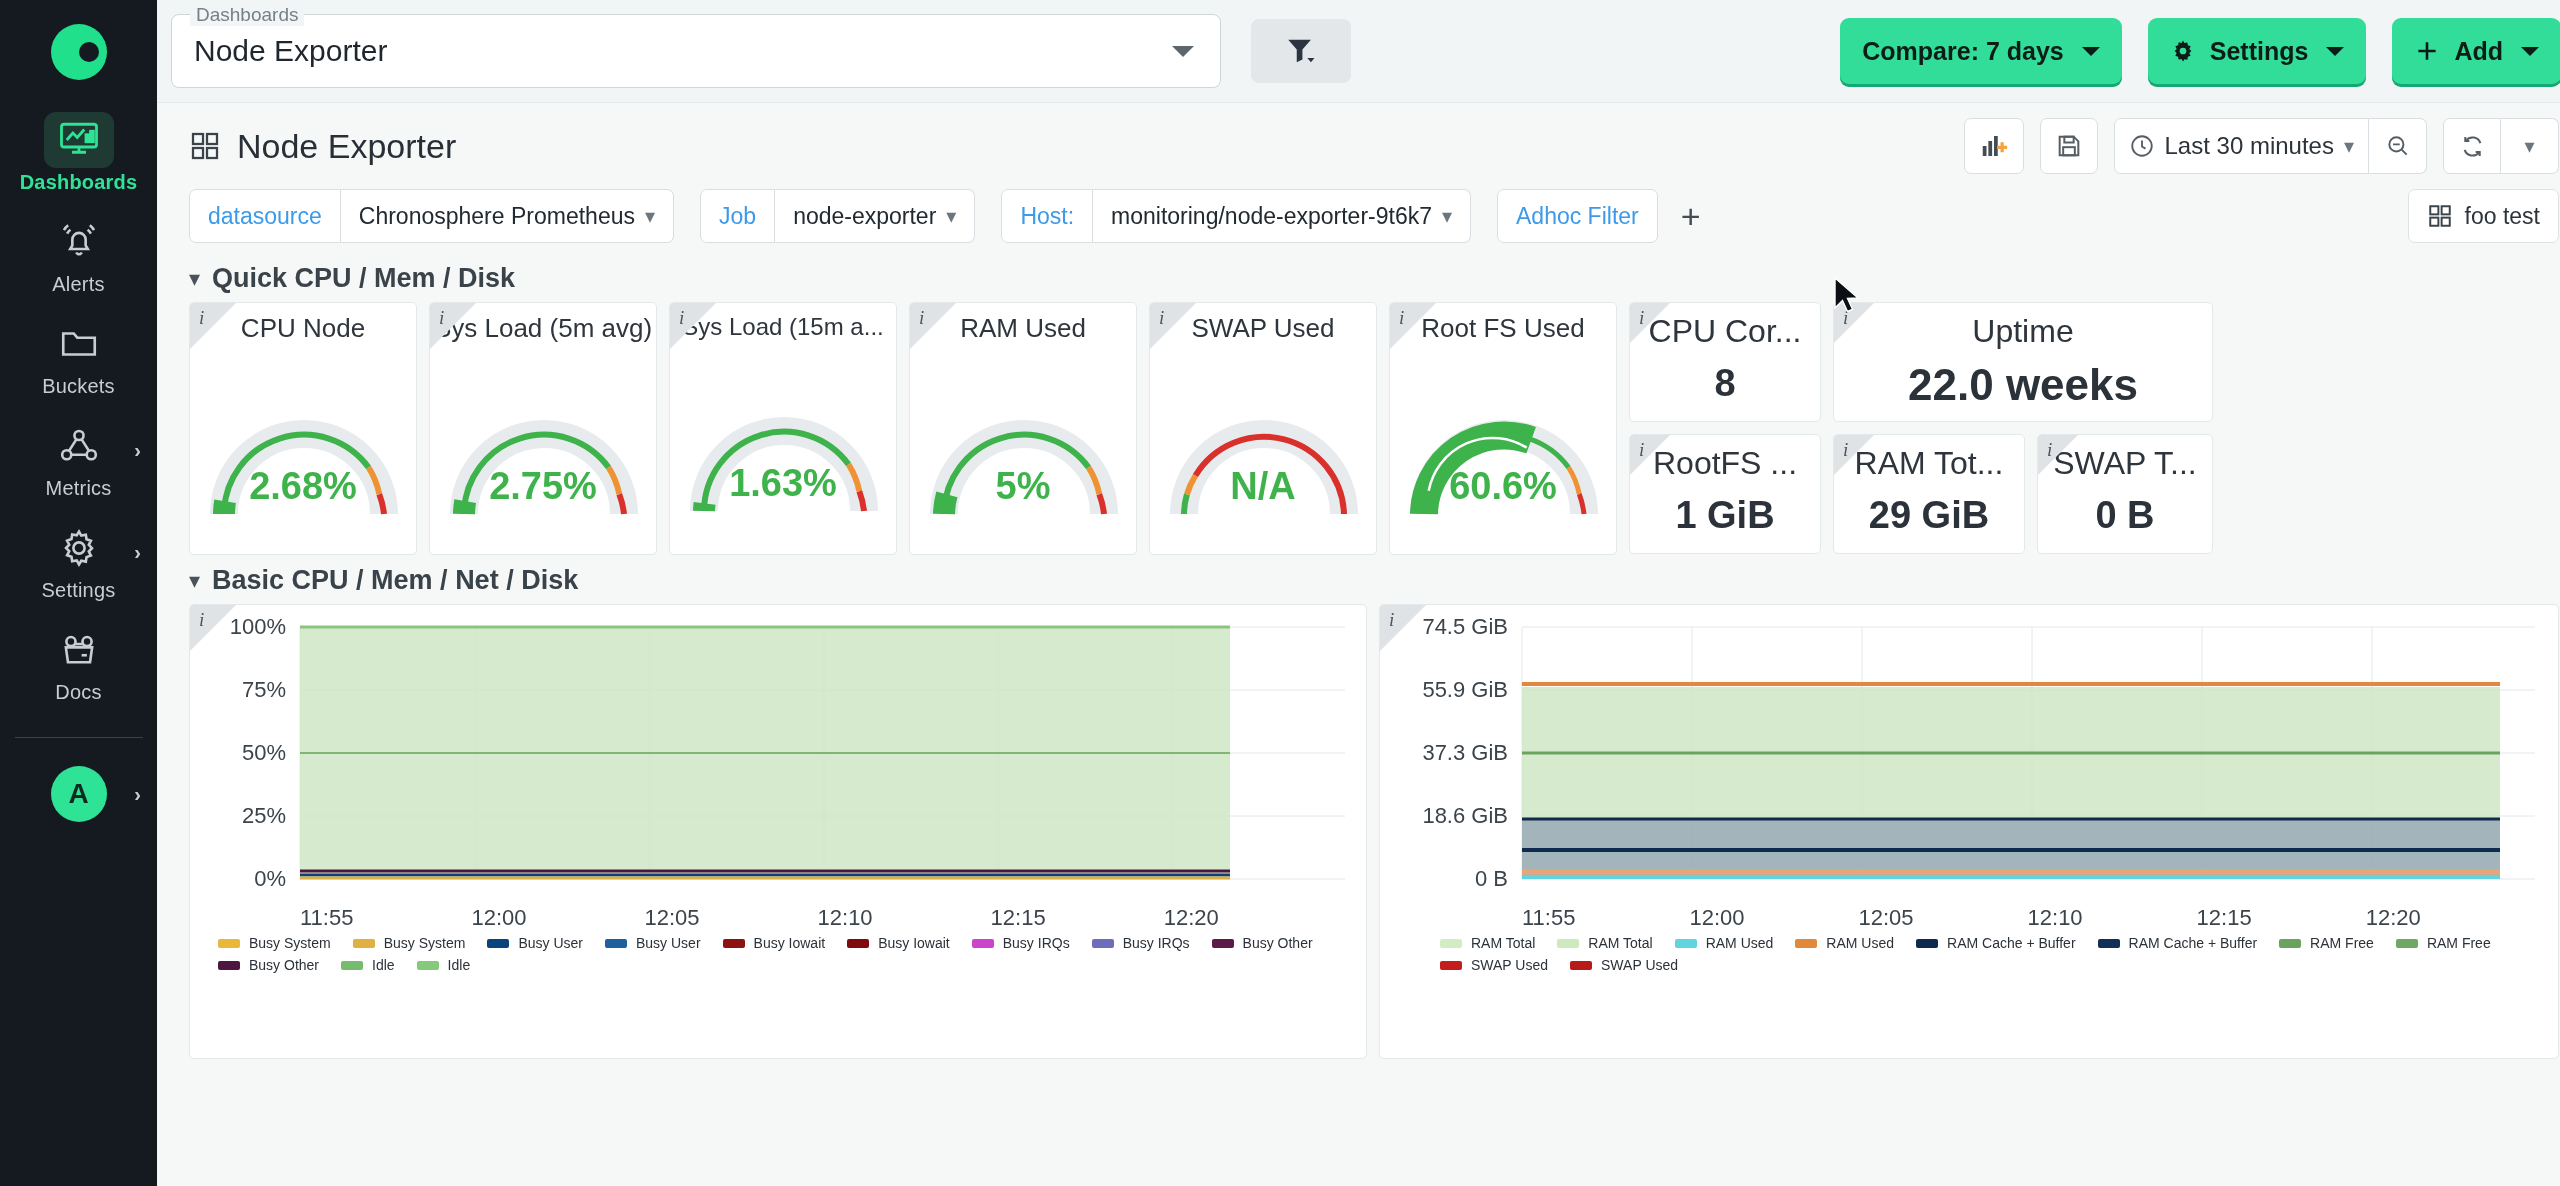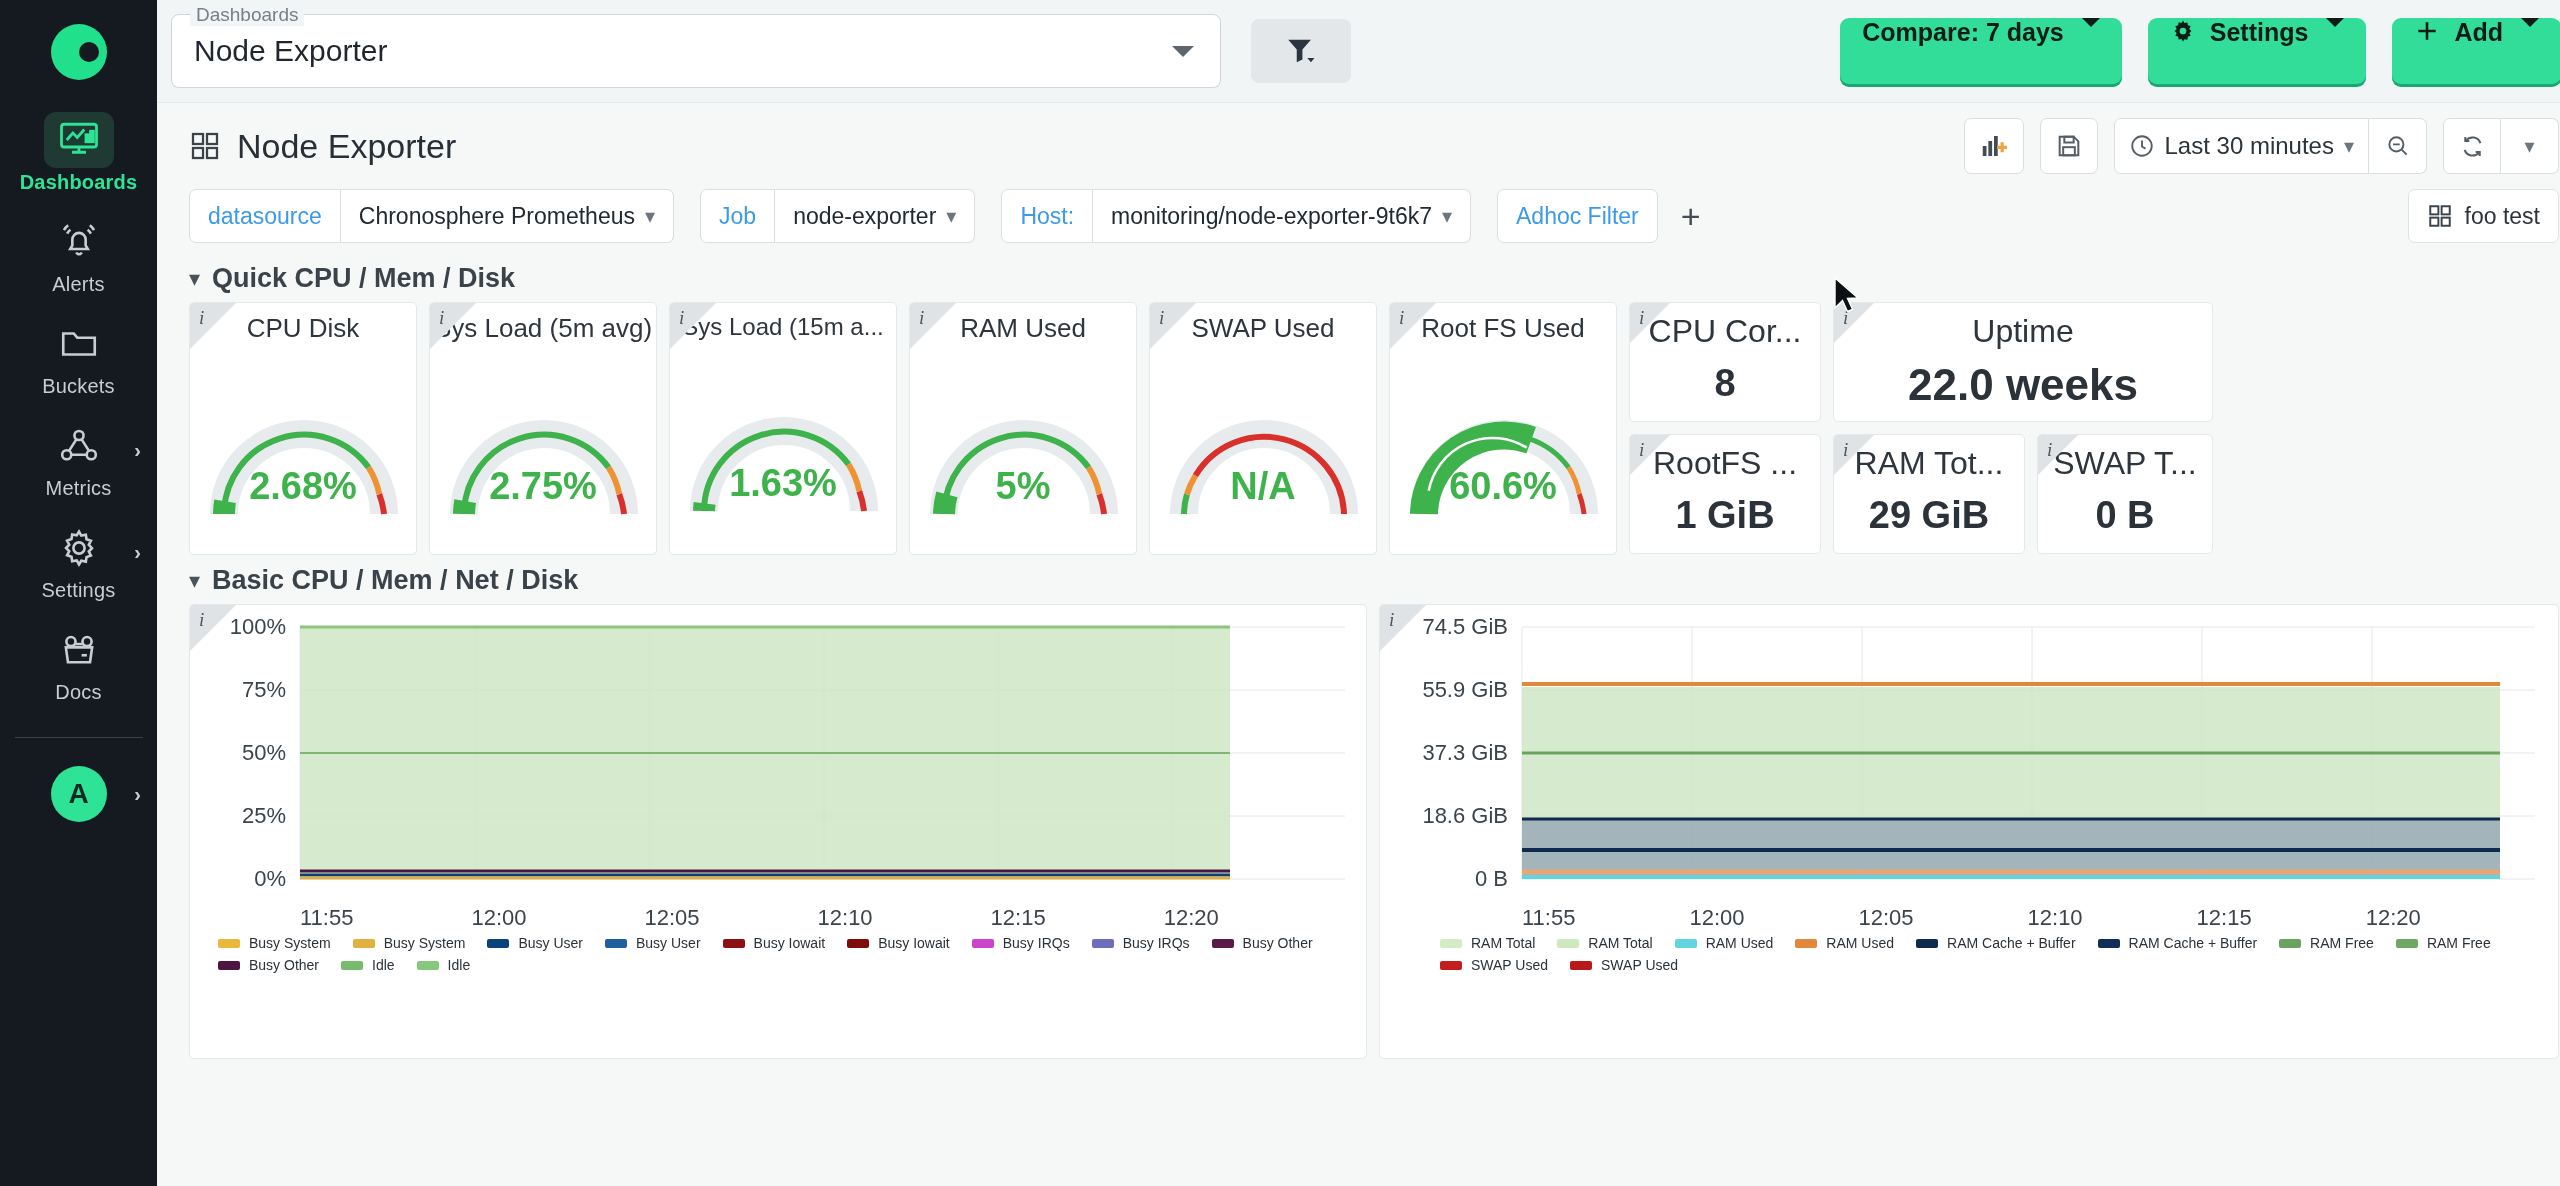--- a/index.html
+++ b/index.html
@@ -60,21 +60,21 @@
   .ds-value { font-size: 30px; color: #1f262e; }
   .ds-caret { position: absolute; right: 26px; width:0;height:0;
               border-left:11px solid transparent;border-right:11px solid transparent;
               border-top:11px solid #5c666f; }
   .filter-btn { width: 100px; height: 64px; margin-left: 30px; background: #e4e7ea;
                 border-radius: 8px; display:flex; align-items:center; justify-content:center;
                 cursor:pointer; }
   .appbar-spacer { flex: 1; }
   .gbtn {
     height: 66px; background: #32dd9a; border-radius: 9px; display: flex;
-    gap: 14px; padding: 0 22px; margin-left: 26px;
+    align-items: center; gap: 14px; padding: 0 22px; margin-left: 26px;
     color: #0c1c16; font-size: 25px; font-weight: bold; cursor: pointer;
     box-shadow: 0 3px 0 #16a874;
   }
   .gbtn .caret { width:0;height:0;border-left:9px solid transparent;
                  border-right:9px solid transparent;border-top:9px solid #0c1c16; margin-left:4px;}
 
   
   .dash-head { height: 80px; display:flex; align-items:center; padding: 6px 28px 0 32px; }
   .dash-title { display:flex; align-items:center; gap: 16px; font-size: 34px;
                 color: #282f36; font-weight: 500; }
@@ -381,21 +381,21 @@
   <div class="row-head">
     <span class="chv">▾</span>
     <span>Quick CPU / Mem / Disk</span>
   </div>
 
   <div class="panels">
 
     <div class="panel gauge-panel">
       <div class="panel-corner"></div>
       <div class="panel-i">i</div>
-      <div class="panel-title">CPU Disk</div>
+      <div class="panel-title">CPU Node</div>
       <div class="gauge-wrap">
         <svg width="228" height="190" viewBox="0 0 228 190">
           <path d="M34 168 A80 80 0 1 1 194 168" fill="none" stroke="#e7ebee" stroke-width="28"></path>
           <path d="M34 168 A80 80 0 0 1 178.6 121.5" fill="none" stroke="#3eb24b" stroke-width="6"></path>
           <path d="M178.6 121.5 A80 80 0 0 1 189.3 148.2" fill="none" stroke="#ef9234" stroke-width="6"></path>
           <path d="M189.3 148.2 A80 80 0 0 1 194 168" fill="none" stroke="#d9302c" stroke-width="6"></path>
           <path d="M34 168 A80 80 0 0 1 35.1 155.3" fill="none" stroke="#3eb24b" stroke-width="22"></path>
         </svg>
         <div class="gauge-val">2.68%</div>
       </div>

